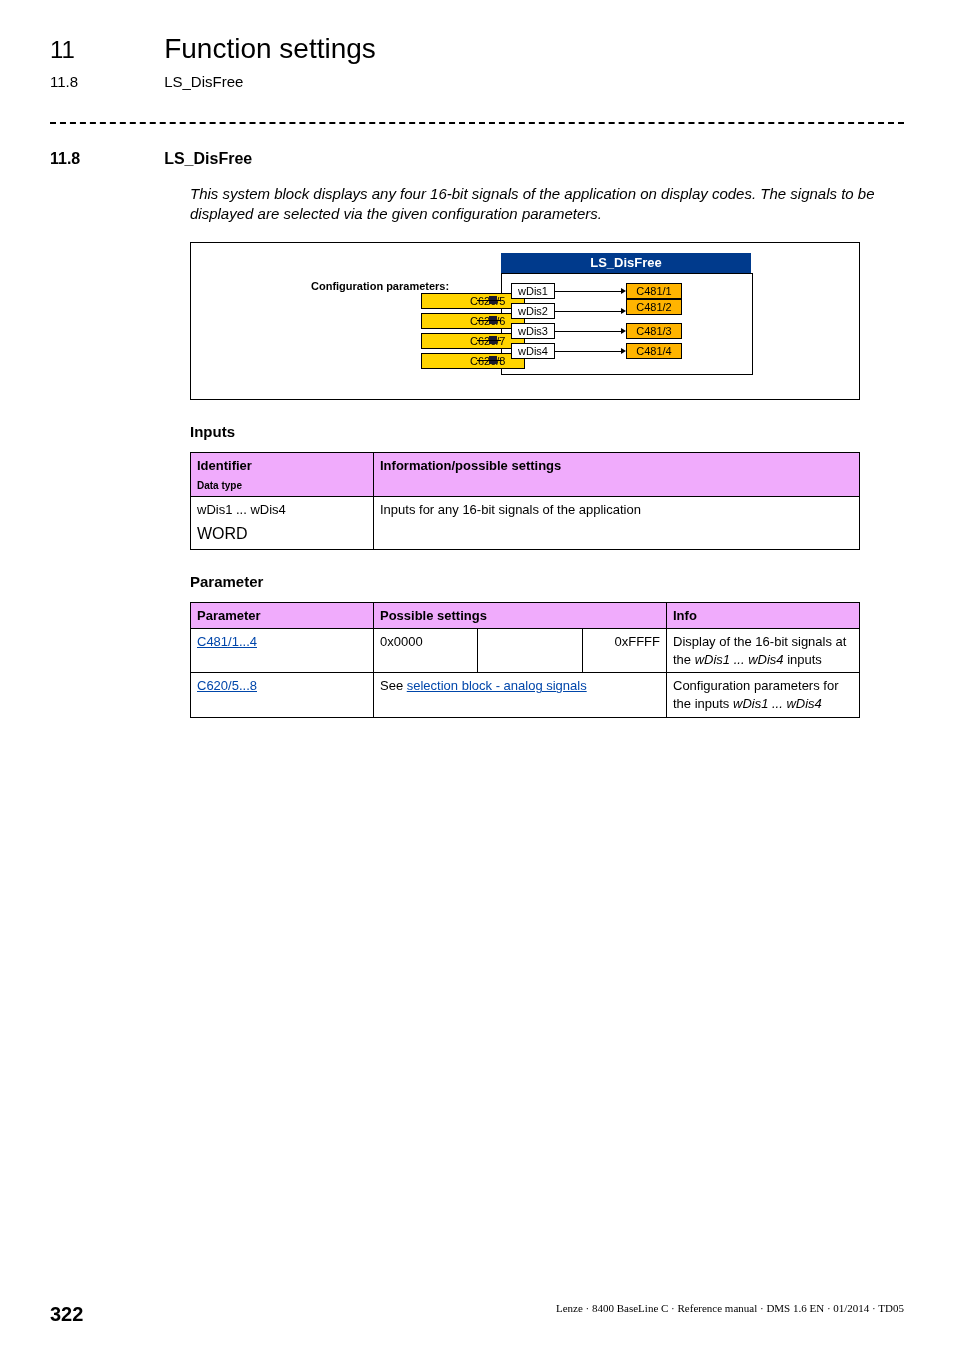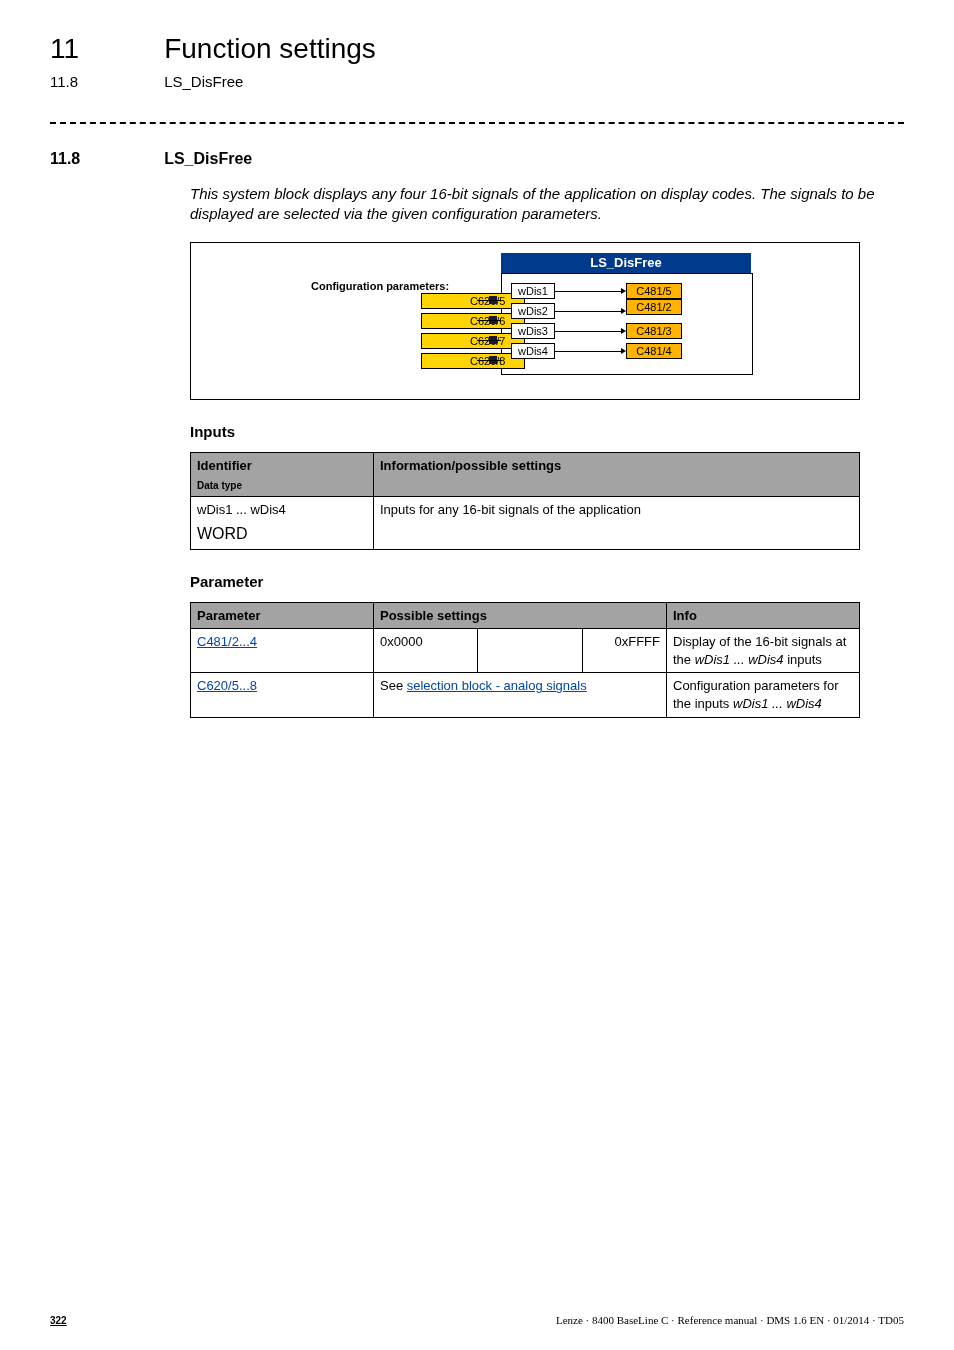--- a/index.html
+++ b/index.html
@@ -16,21 +16,21 @@
   .page {
     box-sizing: border-box;
     width: 954px;
     min-height: 1350px;
     padding: 30px 50px 25px 50px;
     position: relative;
   }
 
   
   .hdr-chapnum {
-    font-size: 28px;
+    font-size: 24px;
     font-weight: 400;
     display: inline-block;
     width: 110px;
     vertical-align: baseline;
   }
   .hdr-chaptitle {
     font-size: 28px;
     font-weight: 400;
     display: inline-block;
     vertical-align: baseline;
@@ -176,21 +176,21 @@
     width: 670px;
     font-size: 13px;
   }
   table.doc th, table.doc td {
     border: 1px solid #000;
     padding: 4px 6px;
     text-align: left;
     vertical-align: top;
   }
   table.doc th {
-    background: #a3a3a3;
+    background: #f0abfc;
     font-weight: 700;
   }
   .subhdr {
     background: #e8e5dc;
     font-size: 10px;
     text-align: right;
     padding-right: 6px;
   }
   .smallcaps {
     font-size: 16px;
@@ -201,21 +201,21 @@
   .italic { font-style: italic; }
 
   
   .footer {
     position: absolute;
     bottom: 22px;
     left: 50px;
     right: 50px;
     font-size: 11px;
   }
-  .footer .pg { font-size: 10px; font-weight: 700; text-decoration: underline; }
+  .footer .pg { font-size: 20px; font-weight: 700; }
   .footer .meta { float: right; font-family: Liberation Serif, serif; }
 </style>
 </head>
 <body>
 
 <div class="page">
 
   <div>
     <span class="hdr-chapnum">11</span>
     <span class="hdr-chaptitle">Function settings</span>
@@ -261,21 +261,21 @@
 
     <div class="hline" style="left:363px; top:48px;  width:67px"></div>
       <div class="arrowhead" style="left:430px; top:45px"></div>
     <div class="hline" style="left:363px; top:68px;  width:67px"></div>
       <div class="arrowhead" style="left:430px; top:65px"></div>
     <div class="hline" style="left:363px; top:88px;  width:67px"></div>
       <div class="arrowhead" style="left:430px; top:85px"></div>
     <div class="hline" style="left:363px; top:108px; width:67px"></div>
       <div class="arrowhead" style="left:430px; top:105px"></div>
 
-    <div class="orangebox" style="left:435px; top:40px">C481/5</div>
+    <div class="orangebox" style="left:435px; top:40px">C481/1</div>
     <div class="orangebox" style="left:435px; top:56px">C481/2</div>
     <div class="orangebox" style="left:435px; top:80px">C481/3</div>
     <div class="orangebox" style="left:435px; top:100px">C481/4</div>
   </div>
 
   <h4 class="subhead">Inputs</h4>
   <table class="doc">
     <tbody>
         <tr>
       <th style="width:170px; padding-bottom:0; border-bottom:none">Identifier</th>
@@ -297,21 +297,21 @@
   <h4 class="subhead">Parameter</h4>
   <table class="doc">
     <tbody>
         <tr>
       <th style="width:170px">Parameter</th>
       <th colspan="3" style="width:280px">Possible settings</th>
       <th>Info</th>
     </tr>
     <tr>
       <td>
-        <a class="codelink">C481/2...4</a>
+        <a class="codelink">C481/1...4</a>
       </td>
       <td style="width:90px">0x0000</td>
       <td style="width:90px"></td>
       <td style="width:70px; text-align:right">0xFFFF</td>
       <td>
         <span>Display of the 16-bit signals at the </span><span class="italic">wDis1 ... wDis4</span><span> inputs</span>
       </td>
     </tr>
     <tr>
       <td>

